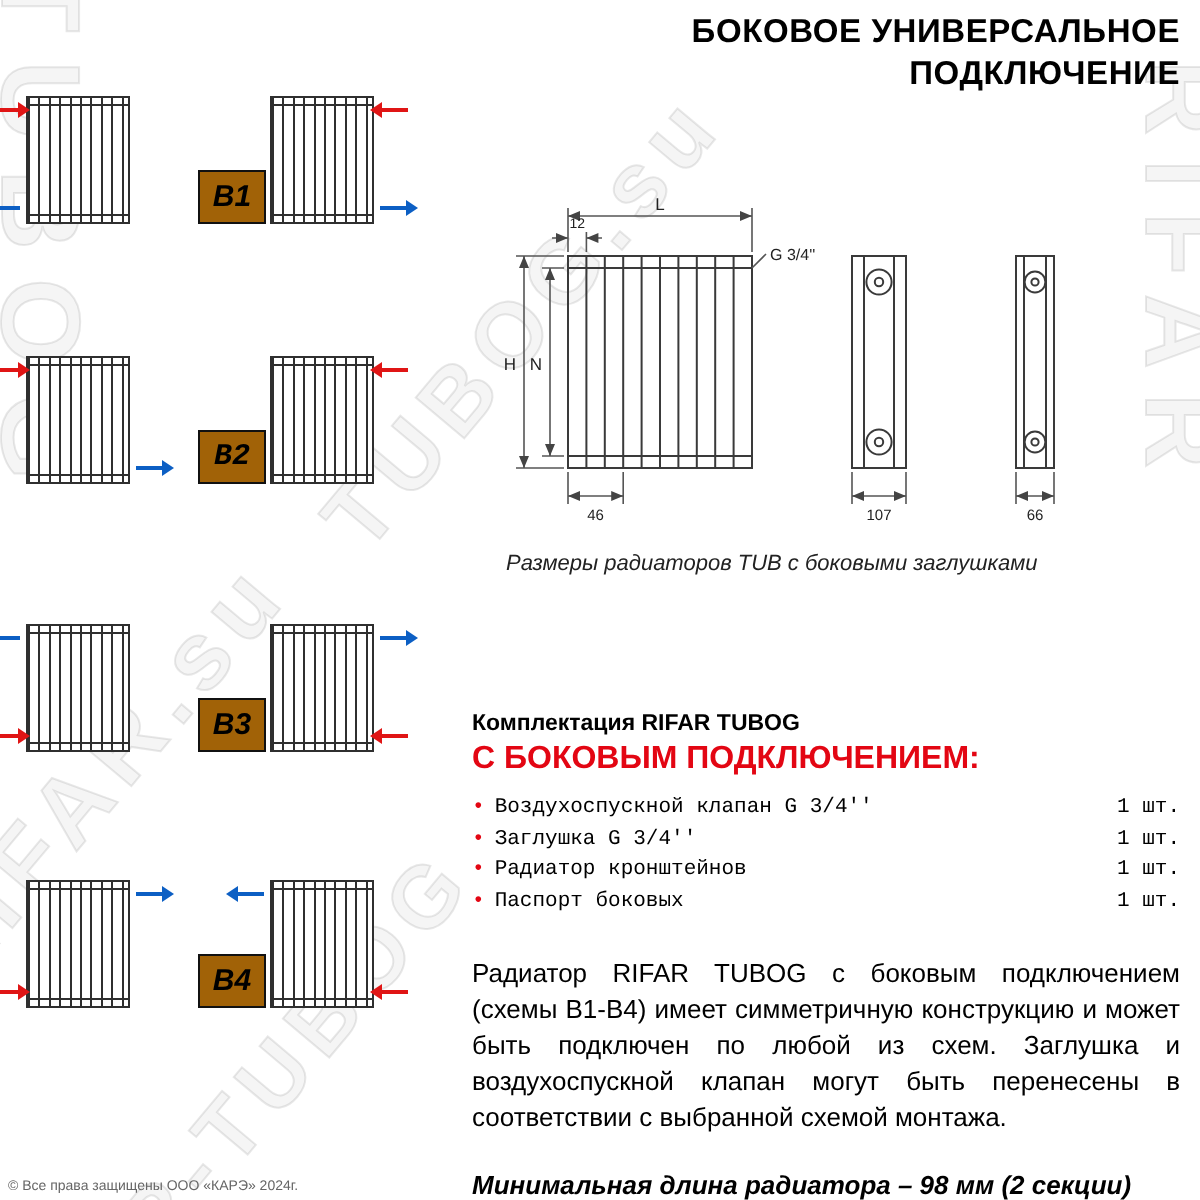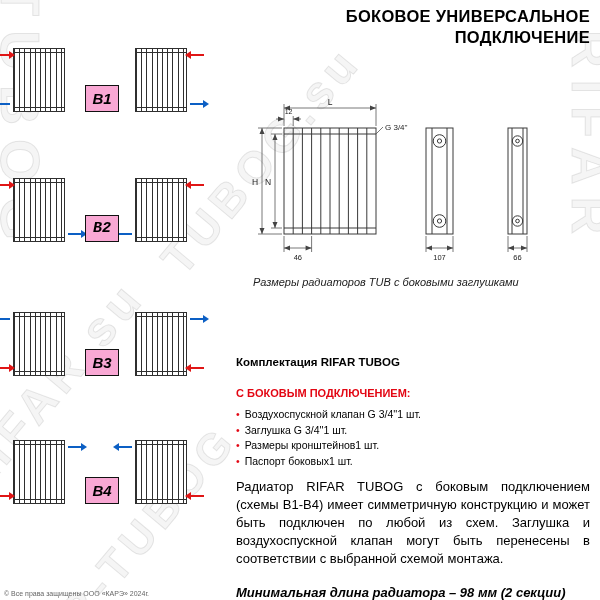--- a/index.html
+++ b/index.html
@@ -17,38 +17,38 @@
   .title{position:absolute;top:6px;right:10px;text-align:right;font-weight:bold;
          font-size:16.5px;line-height:1.25;letter-spacing:.3px;}
   
   .schemes{position:absolute;left:5px;top:46px;width:222px;height:520px;}
   .scheme-row{position:absolute;left:0;width:222px;height:66px;}
   .radiator{position:absolute;top:0;width:52px;height:64px;box-sizing:border-box;
             border:1px solid #2f2f2f;
             background:repeating-linear-gradient(to right,#2f2f2f 0,#2f2f2f 1px,#fff 1px,#fff 5.2px);}
   .radiator::before{content:"";position:absolute;left:0;right:0;top:3px;border-top:1px solid #2f2f2f;}
   .radiator::after{content:"";position:absolute;left:0;right:0;bottom:3px;border-bottom:1px solid #2f2f2f;}
-  .scheme-label{position:absolute;left:80px;top:37px;width:34px;height:27px;box-sizing:border-box;
-                border:1.5px solid #111;background:#f9a8d4;display:flex;align-items:center;justify-content:center;
+  .scheme-label{position:absolute;left:94px;top:37px;width:34px;height:27px;box-sizing:border-box;
+                border:1.5px solid #111;background:#a16207;display:flex;align-items:center;justify-content:center;
                 font-weight:bold;font-style:italic;font-size:15px;}
   .arrow{position:absolute;width:14px;height:2px;background:currentColor;}
   .arrow::after{content:"";position:absolute;top:-3px;width:0;height:0;
                 border-top:4px solid transparent;border-bottom:4px solid transparent;}
   .arrow.dr::after{right:-5px;border-left:6px solid currentColor;}
   .arrow.dl::after{left:-5px;border-right:6px solid currentColor;}
   
   .drawing{position:absolute;left:250px;top:94px;width:340px;height:180px;}
   .drawing svg{display:block;}
   .draw-caption{position:absolute;left:253px;top:276px;width:300px;font-size:11px;font-style:italic;color:#222;}
   
   .kit{position:absolute;left:236px;top:356px;width:354px;}
   .kit-h1{font-size:11.5px;font-weight:bold;}
-  .kit-h2{font-size:11px;font-weight:bold;color:#e30613;margin-top:19px;}
+  .kit-h2{font-size:16px;font-weight:bold;color:#e30613;margin-top:3px;}
   .kit-list{margin-top:8px;}
-  .kit-item{display:flex;font-size:10.5px;line-height:15.5px;}
+  .kit-item{display:flex;justify-content:space-between;font-size:10.5px;line-height:15.5px;font-family:Liberation Mono, monospace;}
   .kit-item .bullet{color:#e30613;margin-right:5px;}
   .kit-note{margin-top:7px;font-size:7.6px;color:#444;}
   
   .desc{position:absolute;left:236px;top:478px;width:354px;font-size:13px;line-height:1.38;text-align:justify;}
   .desc .bold-line{font-weight:bold;margin-top:16px;text-align:left;font-style:italic;}
   
   .footer{position:absolute;left:4px;bottom:3px;font-size:7px;color:#666;}
   svg text{font-family:"Liberation Sans",sans-serif;fill:#222;}
 </style>
 </head>
@@ -164,21 +164,21 @@
     <div class="kit-list">
       <div class="kit-item">
         <span class="kit-name"><span class="bullet">•</span><span>Воздухоспускной клапан G 3/4''</span></span>
         <span class="qty">1 шт.</span>
       </div>
       <div class="kit-item">
         <span class="kit-name"><span class="bullet">•</span><span>Заглушка G 3/4''</span></span>
         <span class="qty">1 шт.</span>
       </div>
       <div class="kit-item">
-        <span class="kit-name"><span class="bullet">•</span><span>Размеры кронштейнов</span></span>
+        <span class="kit-name"><span class="bullet">•</span><span>Радиатор кронштейнов</span></span>
         <span class="qty">1 шт.</span>
       </div>
       <div class="kit-item">
         <span class="kit-name"><span class="bullet">•</span><span>Паспорт боковых</span></span>
         <span class="qty">1 шт.</span>
       </div>
     </div>
   </div>
 
   <div class="desc">

